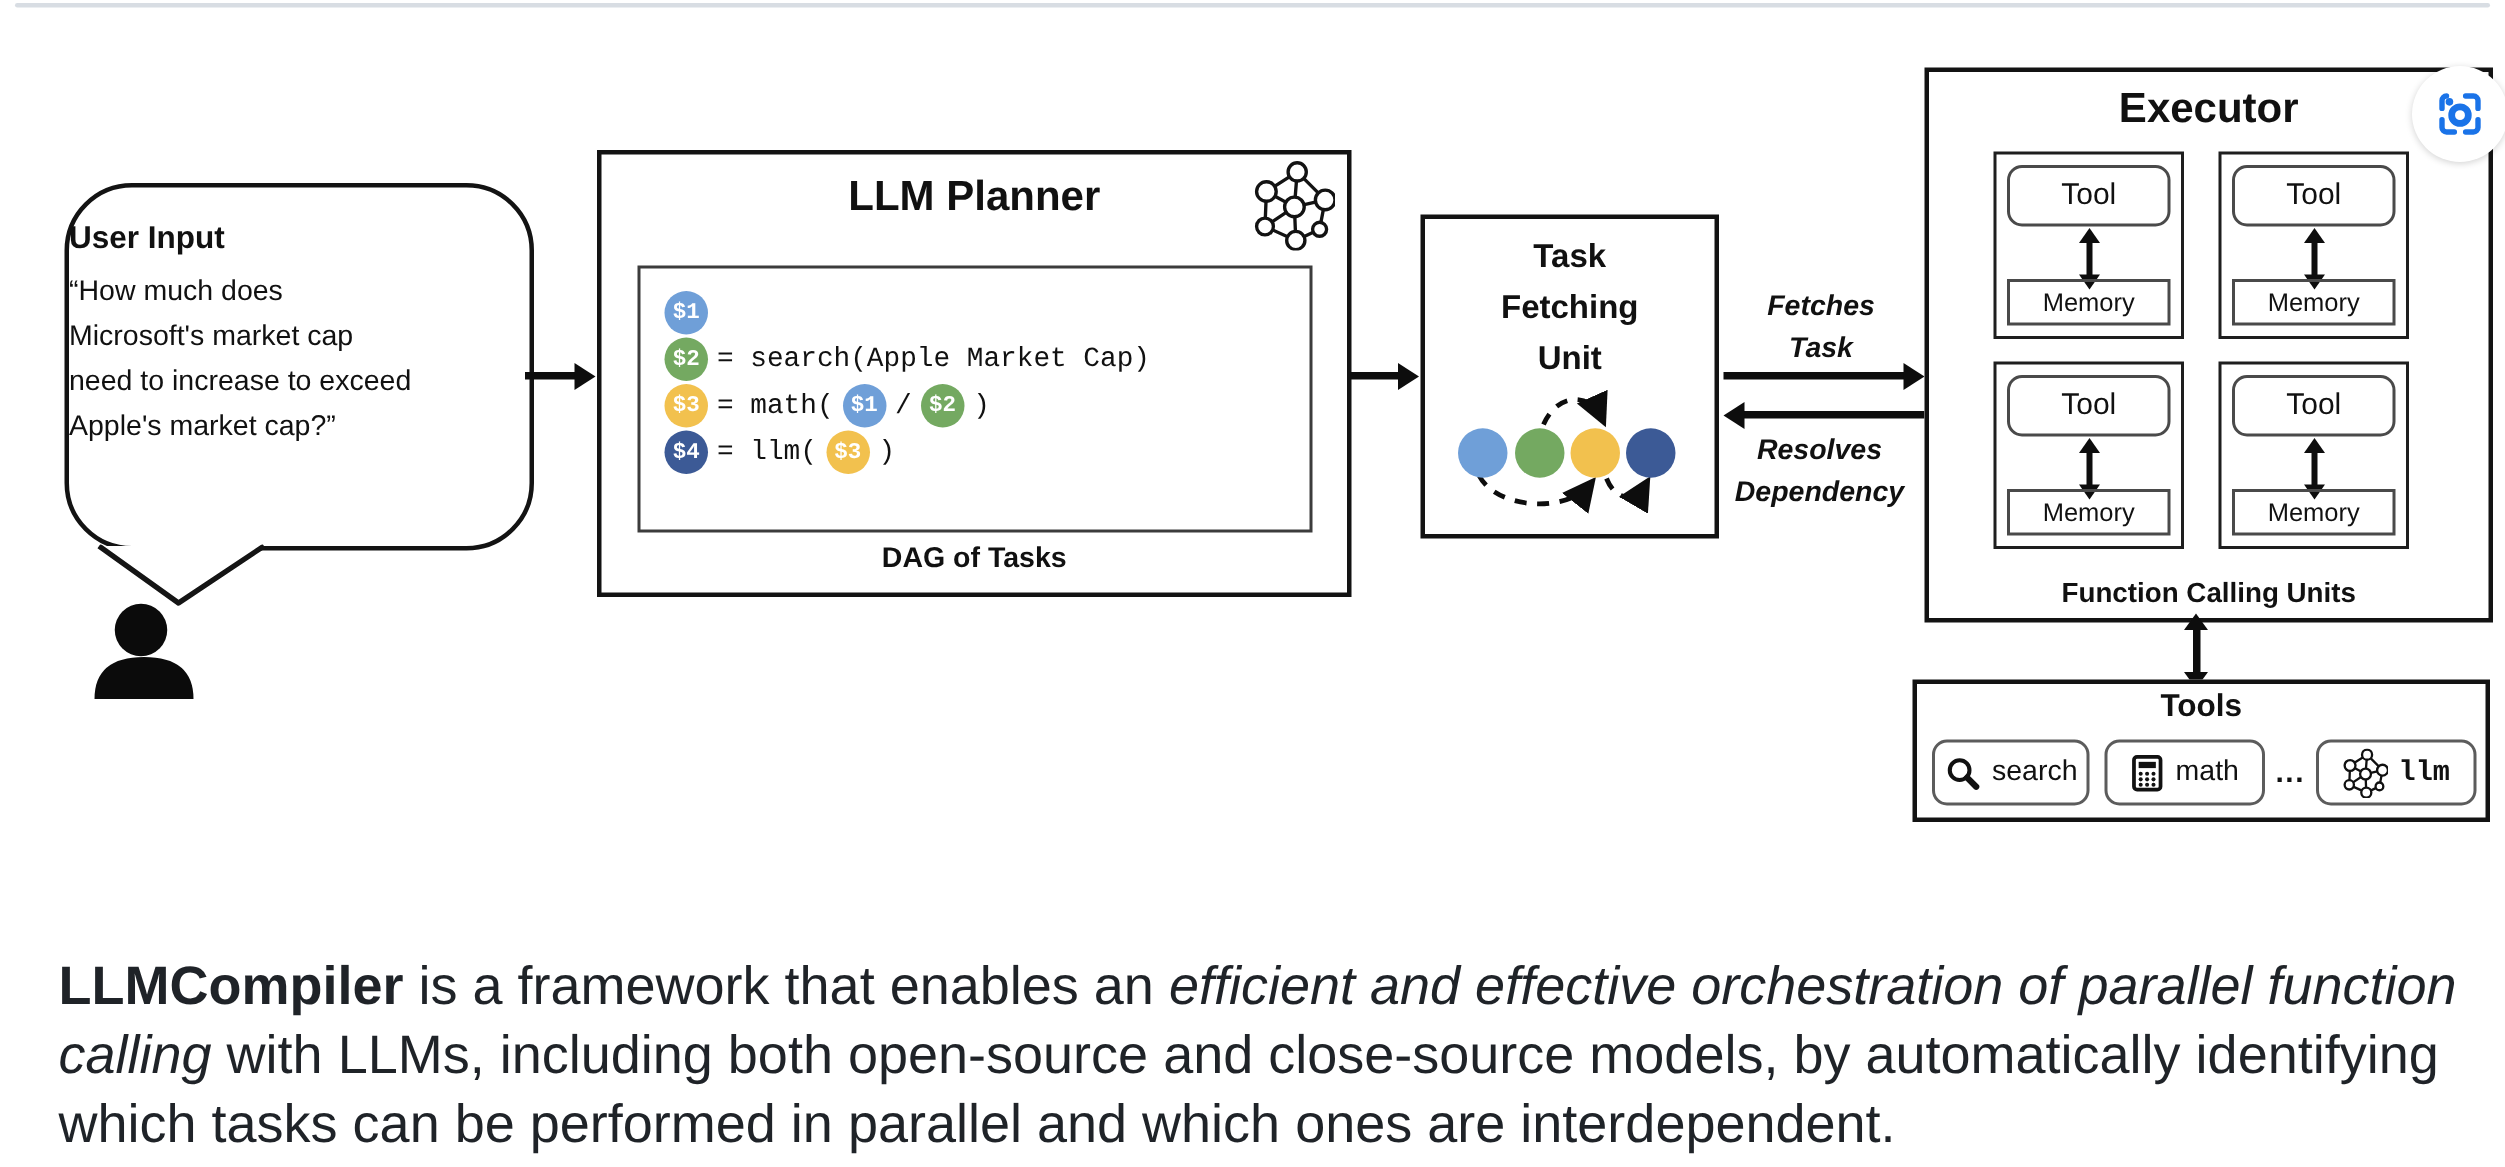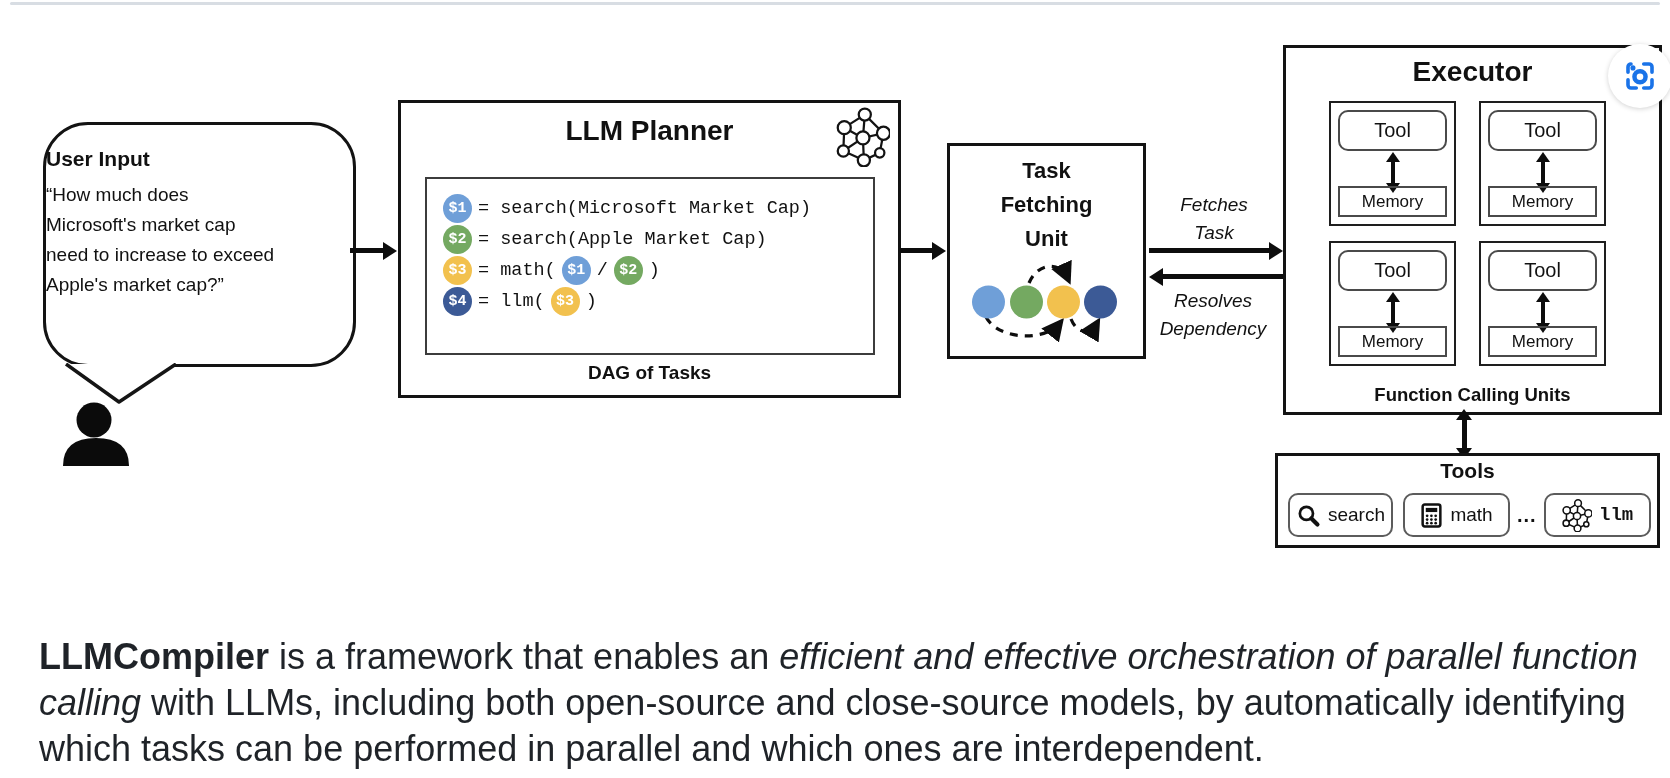--- a/index.html
+++ b/index.html
@@ -42,21 +42,21 @@
       border-right:14px solid #0d0d0d;border-top:9px solid transparent;border-bottom:9px solid transparent;}
   .varrow{position:absolute;width:4.5px;background:#0d0d0d;}
   .varrow::before{content:"";position:absolute;top:-10px;left:50%;transform:translateX(-50%);
       border-bottom:11px solid #0d0d0d;border-left:8px solid transparent;border-right:8px solid transparent;}
   .varrow::after{content:"";position:absolute;bottom:-10px;left:50%;transform:translateX(-50%);
       border-top:11px solid #0d0d0d;border-left:8px solid transparent;border-right:8px solid transparent;}
   .varrow.sm{width:4px;}
   .varrow.sm::before{top:-9px;border-bottom-width:10px;border-left-width:7px;border-right-width:7px;}
   .varrow.sm::after{bottom:-9px;border-top-width:10px;border-left-width:7px;border-right-width:7px;}
 
-  .flow-label{position:absolute;text-align:center;font-style:italic;font-size:19px;line-height:28px;font-weight:400;}
+  .flow-label{position:absolute;text-align:center;font-style:italic;font-size:19px;line-height:28px;font-weight:700;}
 
   
   .executor{left:1283px;top:45px;width:379px;height:370px;}
   .exec-title{position:absolute;top:8px;left:0;width:100%;text-align:center;font-size:28px;font-weight:bold;}
   .fcu{position:absolute;width:127px;height:125px;border:2.5px solid #1e1e1e;box-sizing:border-box;background:#fff;padding-left:20px;}
   .fcu .tool{position:absolute;left:7px;right:7px;top:7px;height:41px;border:2px solid #4a4a4a;border-radius:10px;
              box-sizing:border-box;display:flex;align-items:center;justify-content:center;font-size:20px;}
   .fcu .memory{position:absolute;left:7px;right:7px;bottom:7px;height:31px;border:2px solid #4a4a4a;
              box-sizing:border-box;display:flex;align-items:center;justify-content:center;font-size:17px;}
   .exec-caption{position:absolute;bottom:6px;left:0;width:100%;text-align:center;font-size:18.5px;font-weight:bold;}
@@ -118,21 +118,21 @@
           <circle cx="11" cy="22" r="7"></circle>
           <circle cx="53" cy="28" r="7"></circle>
         <circle cx="31" cy="33" r="7"></circle>
           <circle cx="10" cy="47" r="6"></circle>
           <circle cx="32" cy="57" r="6.5"></circle>
         <circle cx="49" cy="49" r="5"></circle>
       </g>
     </svg>
     <div class="codebox">
       <div class="codeline">
-        <span class="tok" style="background-color: rgb(111, 159, 216);">$1</span><span>= search(Microsoft Market Cap)</span>
+        <span class="tok" style="background-color: rgb(111, 159, 216);">$1</span>
       </div>
       <div class="codeline">
         <span class="tok" style="background-color: rgb(116, 169, 97);">$2</span><span>= search(Apple Market Cap)</span>
       </div>
       <div class="codeline">
         <span class="tok" style="background-color: rgb(242, 193, 78);">$3</span><span>= math(</span><span class="tok" style="background-color: rgb(111, 159, 216);">$1</span><span>/</span><span class="tok" style="background-color: rgb(116, 169, 97);">$2</span><span>)</span>
       </div>
       <div class="codeline">
         <span class="tok" style="background-color: rgb(60, 90, 150);">$4</span><span>= llm(</span><span class="tok" style="background-color: rgb(242, 193, 78);">$3</span><span>)</span>
       </div>

